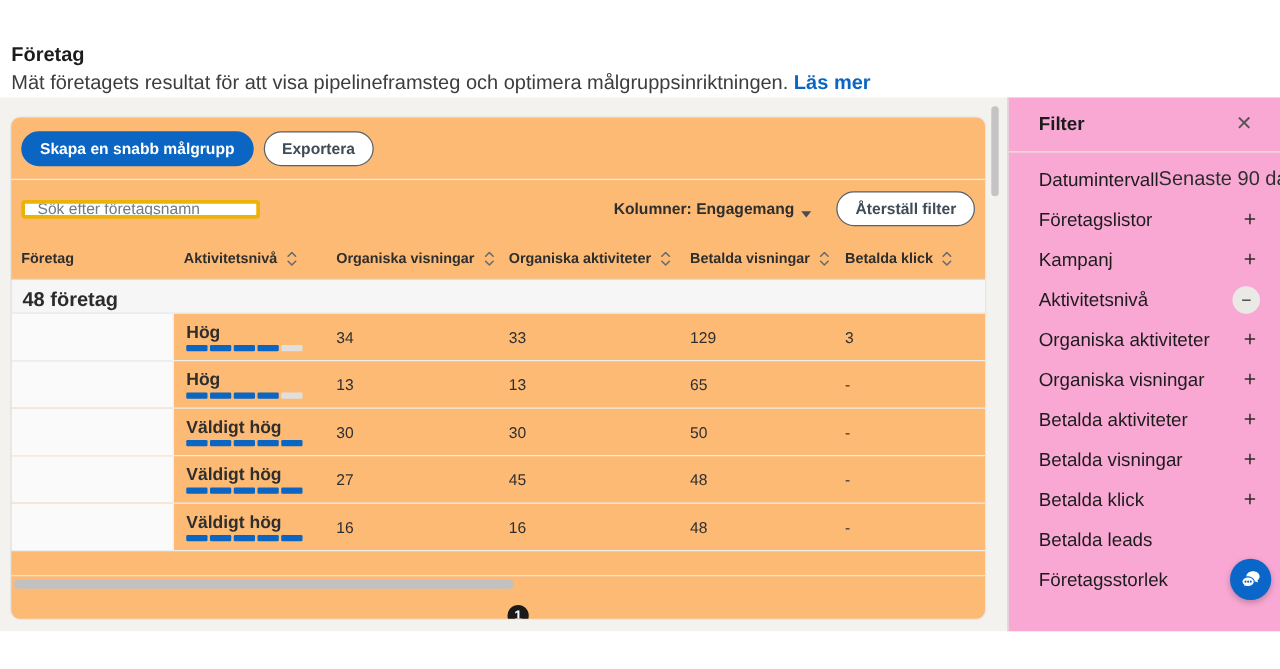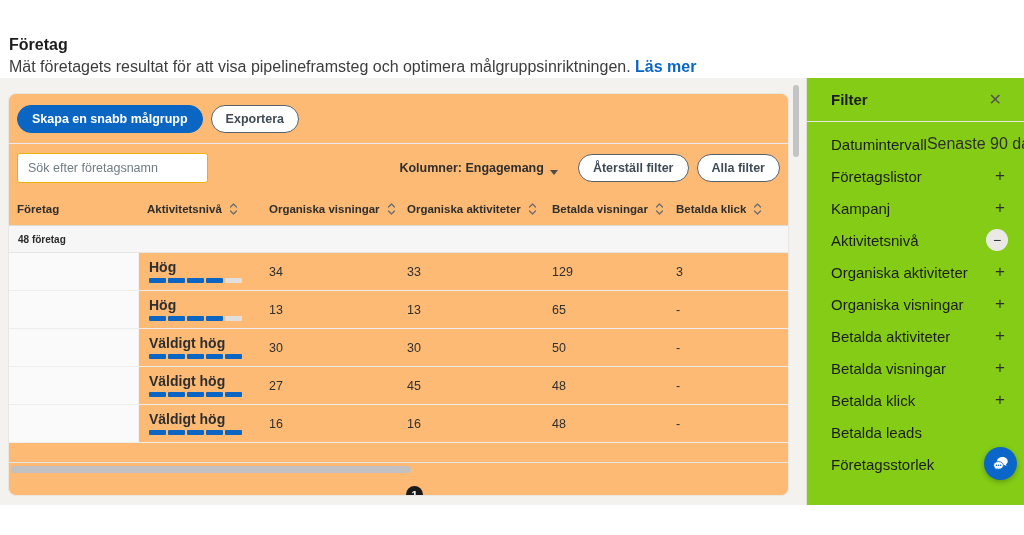--- a/index.html
+++ b/index.html
@@ -19,34 +19,34 @@
   
   .main-panel { position:absolute; left:8px; top:15px; width:781px; height:403px; background:#fdba74;
                 border:1px solid #e9e7e4; border-radius:8px; overflow:hidden; }
 
   .toolbar-top { display:flex; align-items:center; gap:8px; padding:11px 8px 10px 8px; border-bottom:1px solid #ebebeb; }
   .btn { font-family:inherit; font-size:12.5px; font-weight:bold; border-radius:15px; padding:6px 14px; cursor:pointer; background:#fff; white-space:nowrap; }
   .btn-primary { background:#0a66c2; color:#fff; border:1px solid #0a66c2; }
   .btn-secondary { color:#3f4b57; border:1px solid #56616c; }
 
   .toolbar-filter { display:flex; align-items:center; padding:9px 8px 10px 8px; }
-  .search-box { width:191px; height:30px; border:1px solid #eab308; border-radius:3px; padding:0 10px;
+  .search-box { width:191px; height:15px; border:3px solid #eab308; border-radius:3px; padding:0 10px;
                 font-family:inherit; font-size:12.5px; color:#333; }
   .search-box::placeholder { color:#6f7b85; }
   .toolbar-right { margin-left:auto; display:flex; align-items:center; gap:8px; }
   .columns-dd { display:flex; align-items:flex-end; gap:6px; font-size:12.5px; font-weight:bold; color:#2e2e2e; cursor:pointer; margin-right:12px; }
   .caret { width:0; height:0; border-left:4px solid transparent; border-right:4px solid transparent; border-top:5px solid #4c4c4c; display:inline-block; }
 
   
   .trow { display:grid; grid-template-columns:130px 122px 138px 145px 124px 118px 60px; align-items:center; }
   .thead { height:33px; border-bottom:1px solid #dcdcdc; }
   .th { font-size:11.5px; font-weight:bold; color:#2e2e2e; padding-left:8px; display:flex; align-items:center; gap:7px; white-space:nowrap; }
   .sort-ic { flex:0 0 auto; cursor:pointer; }
-  .summary-row { height:27px; background:#f6f6f6; border-bottom:1px solid #e6e6e6; display:flex; align-items:center; padding-left:9px;
-                 font-size:10px; font-weight:bold; color:#2b2b2b; }
+  .summary-row { height:27px; background:#f6f6f6; border-bottom:1px solid #e6e6e6; display:flex; align-items:flex-end; padding-left:9px;
+                 font-size:16px; font-weight:bold; color:#2b2b2b; }
   .drow { height:38px; border-bottom:1px solid #ededed; }
   .cell-company { height:100%; background:#fafafa; border-right:1px solid #f1f1f1; }
   .cell-activity { padding-left:10px; }
   .act-label { font-size:14px; color:#2e2e2e; line-height:13px;font-weight:bold; }
   .act-bar { display:flex; gap:2px; margin-top:4px; }
   .seg { width:17px; height:5px; border-radius:1px; background:#e0dfdd; }
   .seg.fill { background:#0a66c2; }
   .cell-num { font-size:12.5px; color:#2f2f2f; padding-left:8px; }
   .cell-num.last { padding-left:6px; }
   .table-gap { height:20px; border-bottom:1px solid #e6e6e6; }
@@ -55,21 +55,21 @@
   .hscroll-thumb { position:absolute; left:2px; top:3px; width:400px; height:7px; background:#c1c1c1; border-radius:4px; cursor:grab; }
 
   .paging { position:relative; height:38px; display:flex; align-items:center; justify-content:center; }
   .page-dot { position:absolute; left:397px; top:10px; width:17px; height:17px; border-radius:50%; background:#1a1a1a; color:#fff;
               font-size:11px; font-weight:bold; display:flex; align-items:center; justify-content:center; cursor:pointer; }
 
   
   .vscroll-thumb { position:absolute; left:793px; top:7px; width:6px; height:72px; background:#c4c4c4; border-radius:3px; cursor:grab; }
 
   
-  .filter-panel { position:absolute; left:806px; top:0; width:218px; height:427px; background:#84cc16; border-left:1px solid #e0ded9; overflow:hidden; }
+  .filter-panel { position:absolute; left:806px; top:0; width:218px; height:427px; background:#f9a8d4; border-left:1px solid #e0ded9; overflow:hidden; }
   .filter-head { display:flex; align-items:center; justify-content:space-between; padding:13px 22px 13px 24px; border-bottom:1px solid #e8e6e2; }
   .filter-title { font-size:15px; font-weight:bold; color:#1c1c1c; }
   .close-x { font-size:16px; color:#555; cursor:pointer; line-height:14px; }
   .filter-body { padding:6px 16px 0 24px; }
   .f-row { display:flex; align-items:center; justify-content:space-between; height:32px; }
   .f-label { font-size:15px; font-weight:normal; color:#1c1c1c; white-space:nowrap; }
   .f-plus { font-size:17px; font-weight:400; color:#2e2e2e; cursor:pointer; padding:0 3px; line-height:16px; }
   .f-minus-circle { width:22px; height:22px; border-radius:50%; background:#ebe9e6; color:#2e2e2e; display:flex; align-items:center;
                     justify-content:center; font-size:14px; cursor:pointer; }
   .f-dd { display:flex; align-items:center; gap:6px; font-size:16px; color:#2e2e2e; cursor:pointer; white-space:nowrap; }
@@ -104,21 +104,20 @@
       </div>
 
       <div class="toolbar-filter">
         <input class="search-box" type="text" placeholder="Sök efter företagsnamn" style="">
         <div class="toolbar-right">
           <div class="columns-dd">
             <span>Kolumner: Engagemang</span>
             <span class="caret"></span>
           </div>
           <button class="btn btn-secondary">Återställ filter</button>
-          <button class="btn btn-secondary">Alla filter</button>
         </div>
       </div>
 
       <div class="trow thead" id="table-head">
           <div class="th">
             <span>Företag</span>
           </div>
           <div class="th">
             <span>Aktivitetsnivå</span>
             <svg width="9" height="12" viewBox="0 0 9 12" class="sort-ic">

